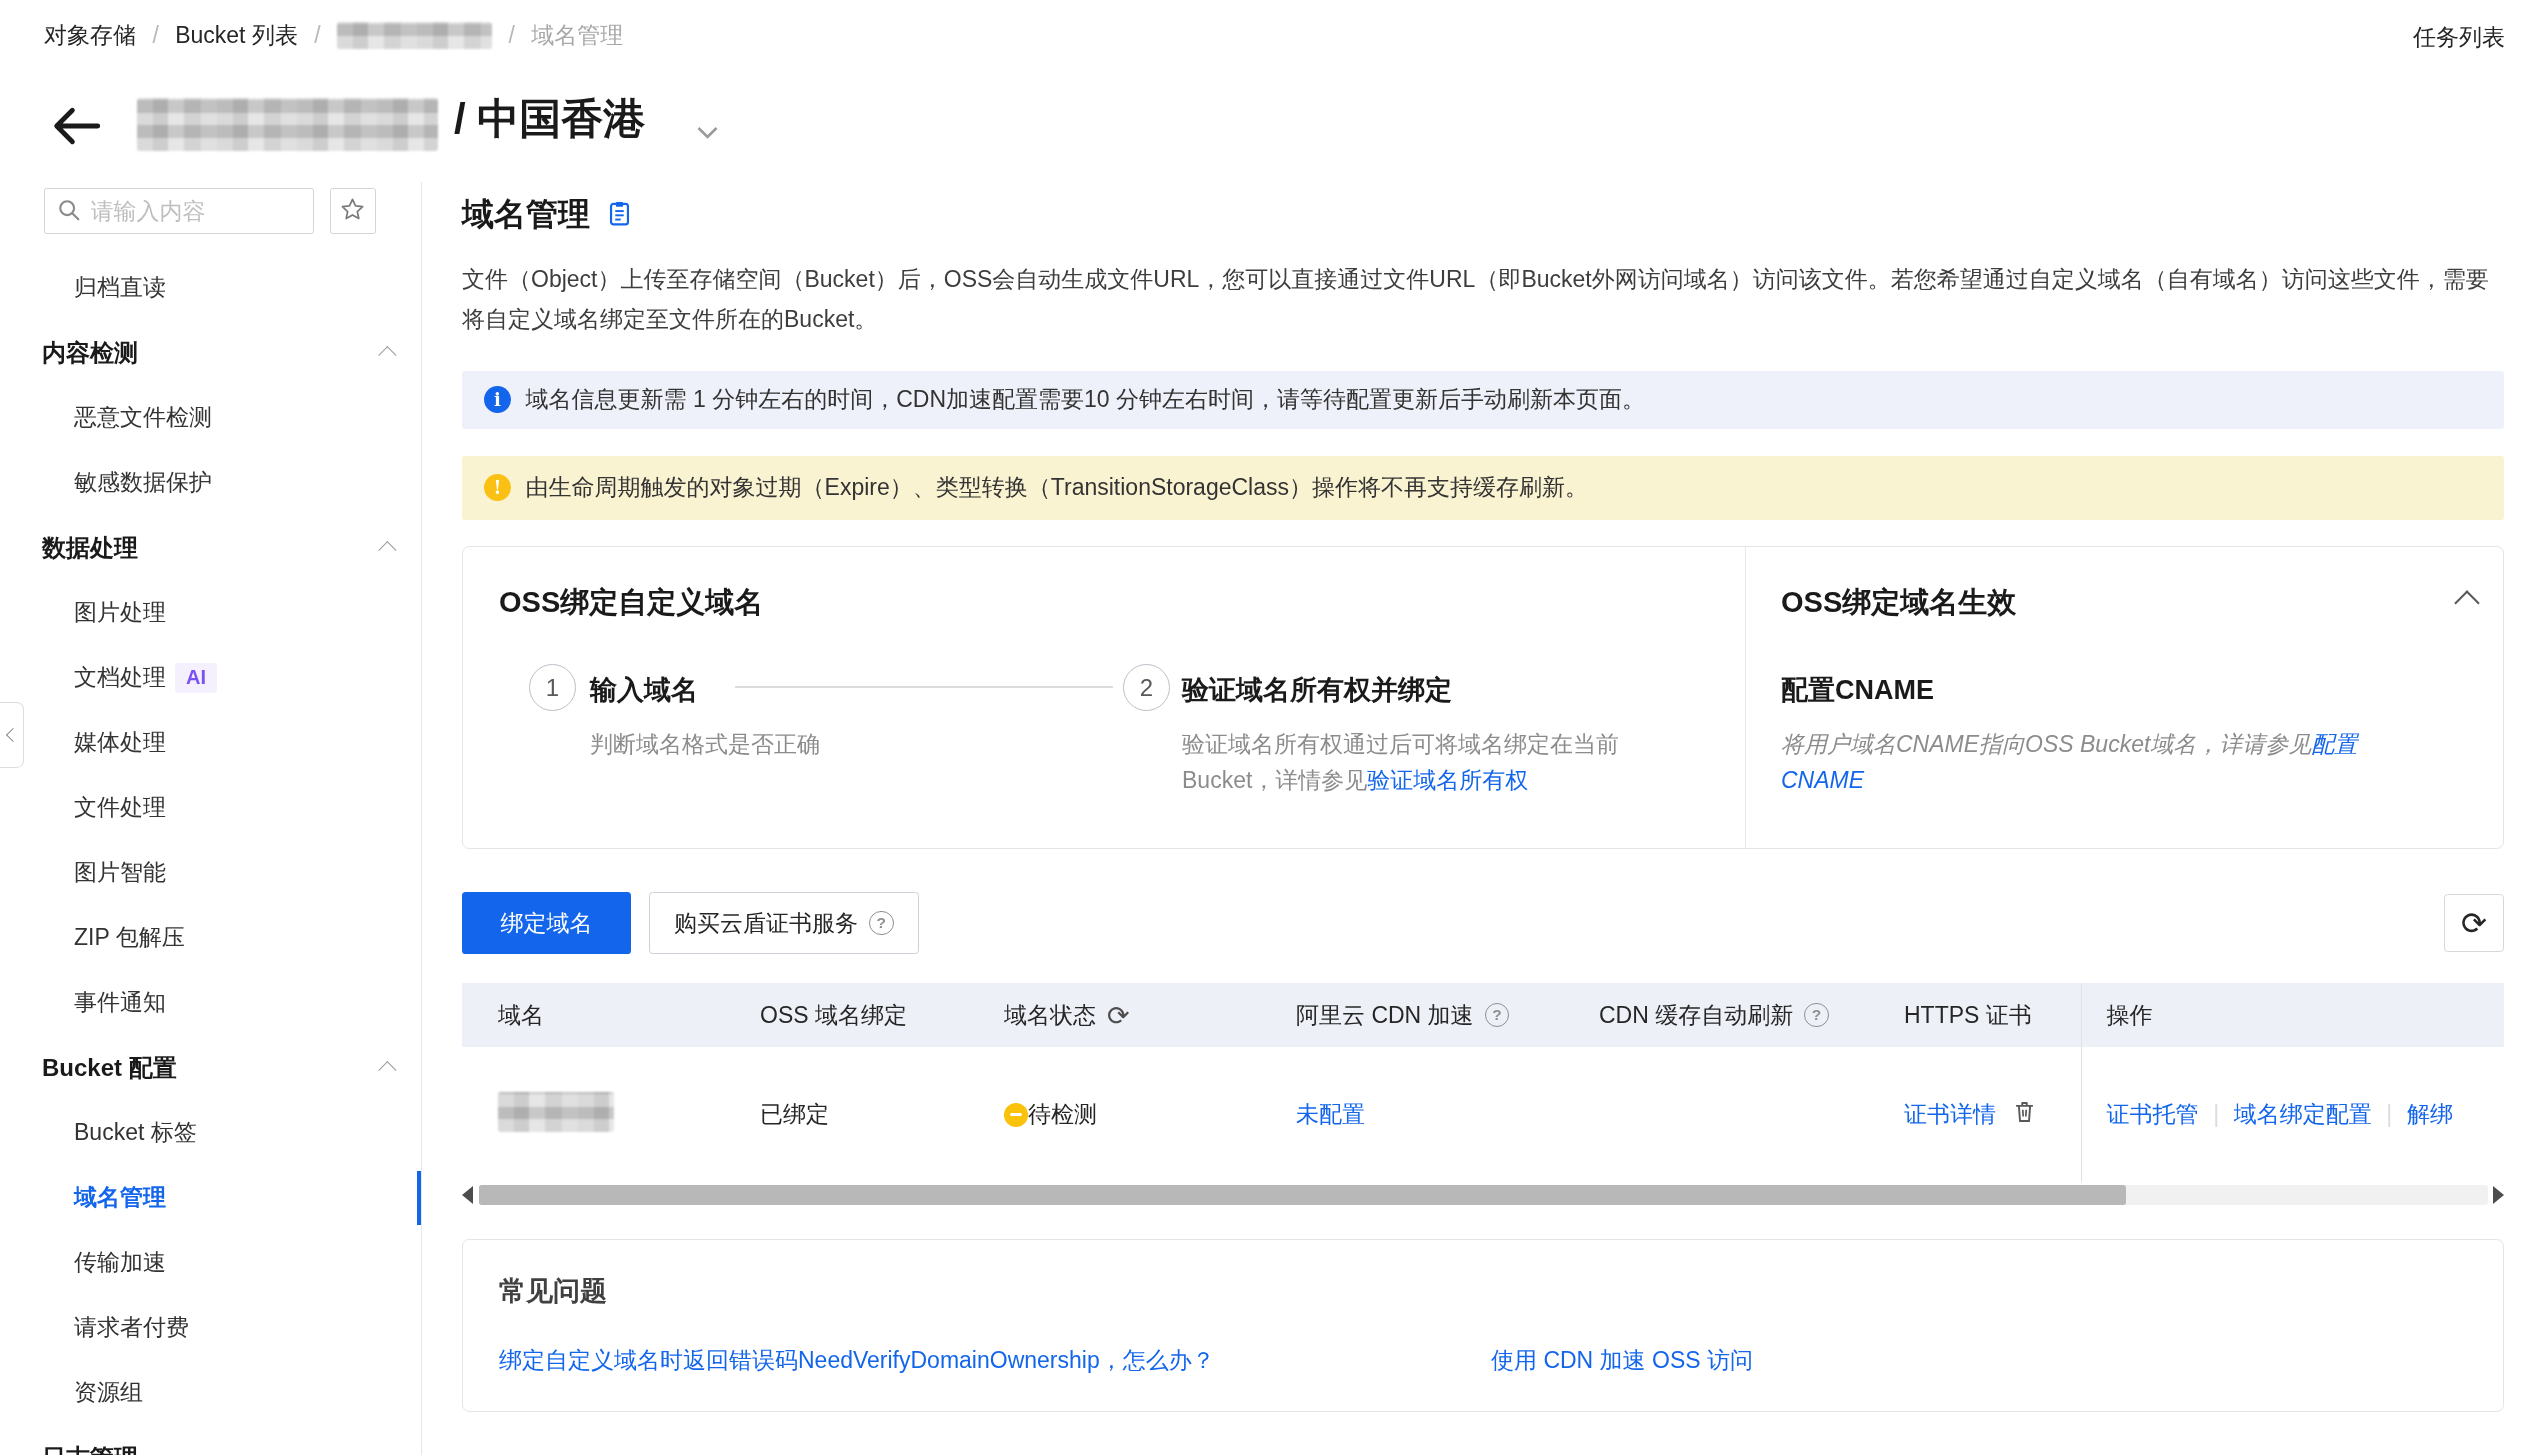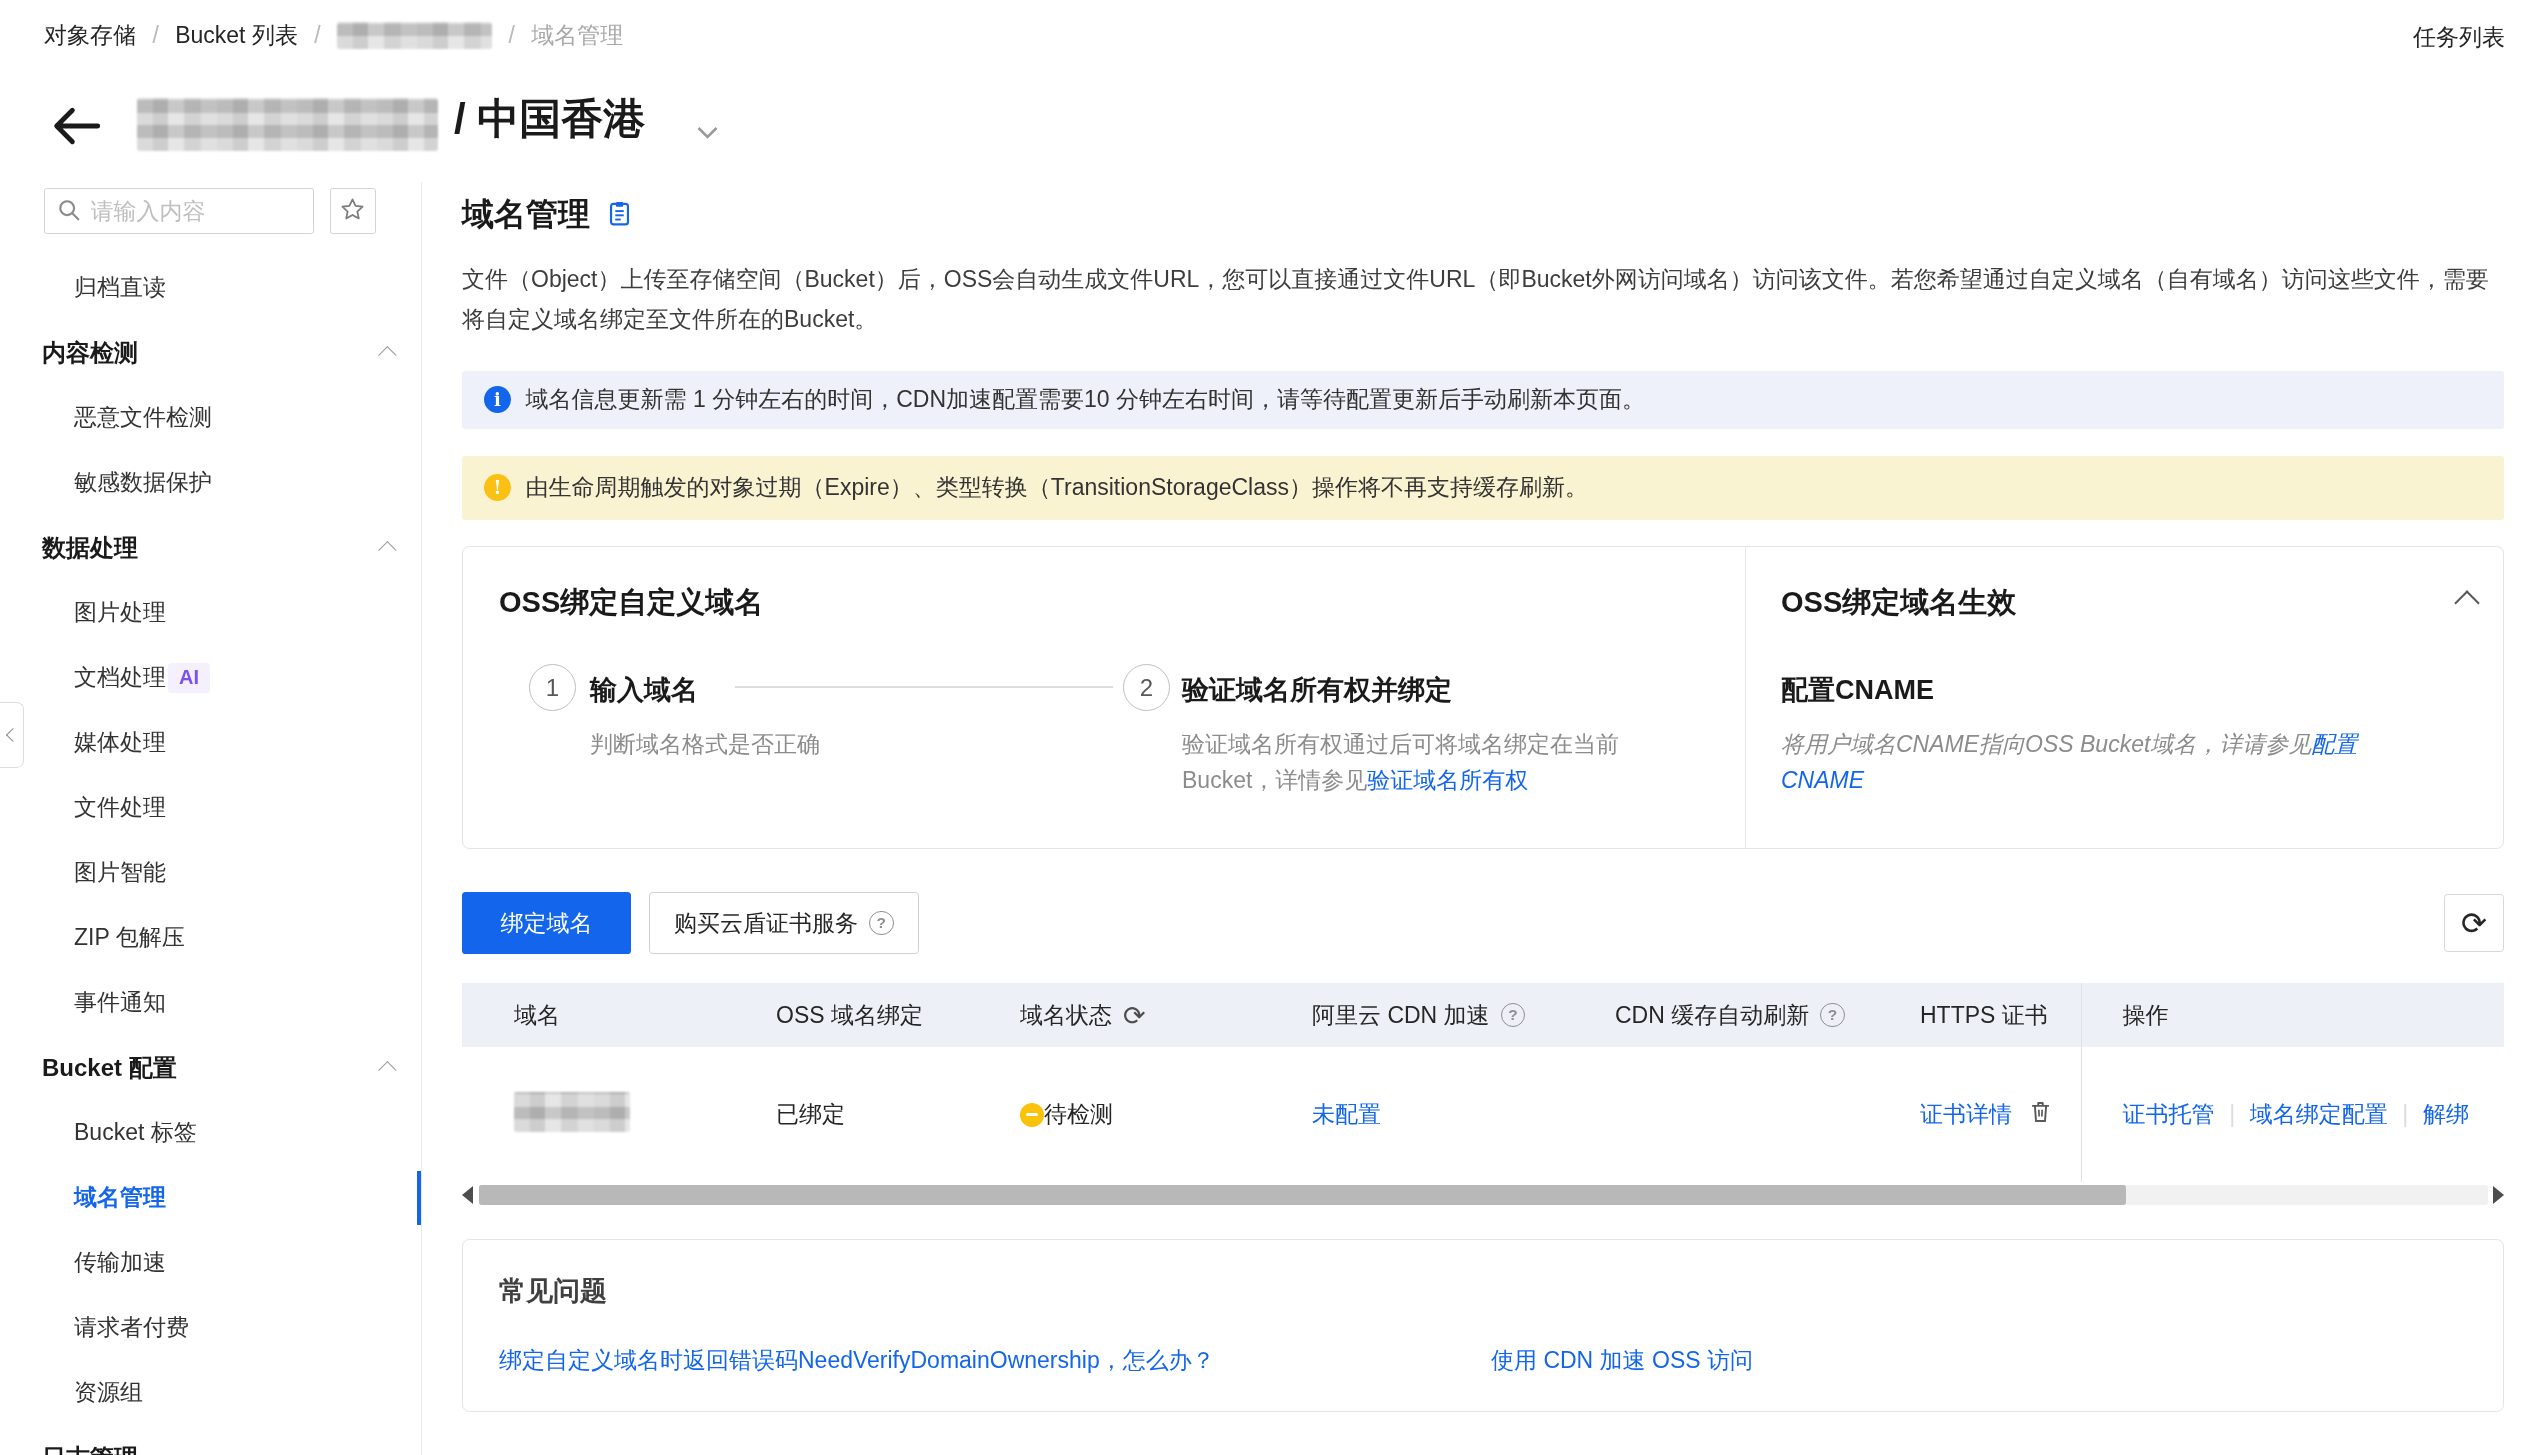--- a/index.html
+++ b/index.html
@@ -44,21 +44,21 @@
   .nav-item { position:relative; height:65px; display:flex; align-items:center; font-size:23px;
     color:#333; cursor:pointer; }
   .nav-item.sub { padding-left:74px; }
   .nav-item.sec { padding-left:42px; font-weight:bold; font-size:24px; color:#1a1a1a; }
   .nav-item.active .nav-label { color:#1366ec; font-weight:bold; }
   .nav-item.active::after { content:""; position:absolute; right:0; top:5.5px; bottom:5.5px;
     width:3.6px; background:#1366ec; }
   .chev { width:12.8px; height:12.8px; border-right:1.8px solid #9a9a9a; border-bottom:1.8px solid #9a9a9a;
     display:inline-block; }
   .chev.up { transform:rotate(-135deg); position:absolute; right:27px; top:29px; }
-  .ai-badge { margin-left:2px; background:#f5f0fe; color:#7a52f4; font-weight:bold;
+  .ai-badge { margin-left:9px; background:#f5f0fe; color:#7a52f4; font-weight:bold;
     font-size:20px; border-radius:3.6px; padding:3.6px 11px; }
   .collapse-handle { position:absolute; left:0; top:702px; width:24px; height:66px; background:#fff;
     border:0.9px solid #ddd; border-left:none; border-radius:0 7.3px 7.3px 0; cursor:pointer; z-index:5;
     display:flex; align-items:center; justify-content:center; }
   .chev-left { width:10px; height:10px; border-left:1.8px solid #8c8c8c; border-bottom:1.8px solid #8c8c8c;
     transform:rotate(45deg); margin-left:3.6px; }
 
   
   .main { position:absolute; left:423px; top:182px; width:2102px; height:1273px;
     padding:0 22px 0 39px; overflow:hidden; }
@@ -98,21 +98,21 @@
     font-size:23px; color:#262626; cursor:pointer; display:flex; align-items:center; gap:11px;
     padding:0 24px; font-family:inherit; }
   .btn-refresh { margin-left:auto; width:60px; height:58px; border:0.9px solid #d4d7dc; border-radius:3.6px;
     background:#fff; cursor:pointer; font-size:31px; color:#262626; font-family:"DejaVu Sans",sans-serif;
     display:flex; align-items:center; justify-content:center; }
   .qicon { display:inline-flex; width:24.6px; height:24.6px; border:1.8px solid #8f8f8f; border-radius:50%;
     align-items:center; justify-content:center; font-size:15.5px; color:#8f8f8f; font-weight:bold; flex:none; }
 
   .tbl { position:relative; margin-top:29px; width:2042px; }
   .tbl-head, .tbl-row { display:grid; grid-template-columns:262px 244px 292px 303px 305px 178px 423px;
-    align-items:center; padding-left:52px; }
+    align-items:center; padding-left:36px; }
   .tbl-head { height:64px; background:#eef0f7; font-size:23px; color:#262626; }
   .tbl-row { height:135px; background:#fff; font-size:23px; }
   .th-cell { display:flex; align-items:center; gap:11px; }
   .refresh-glyph { font-family:"DejaVu Sans",sans-serif; font-size:27px; color:#4d4d4d; cursor:pointer; }
   .tbl-vline { position:absolute; left:1619px; top:0; height:199px; width:0.9px; background:#e0e2e6;
     box-shadow:-8.2px 0 9px -6.4px rgba(0,0,0,.14); }
   .op-cell { padding-left:24.6px; display:flex; align-items:center; }
   .op-sep { color:#dcdcdc; margin:0 14.6px; }
   .status-cell { display:flex; align-items:center; }
   .dot-pending { width:24px; height:24px; border-radius:50%; background:#fac20a; position:relative; flex:none; }

